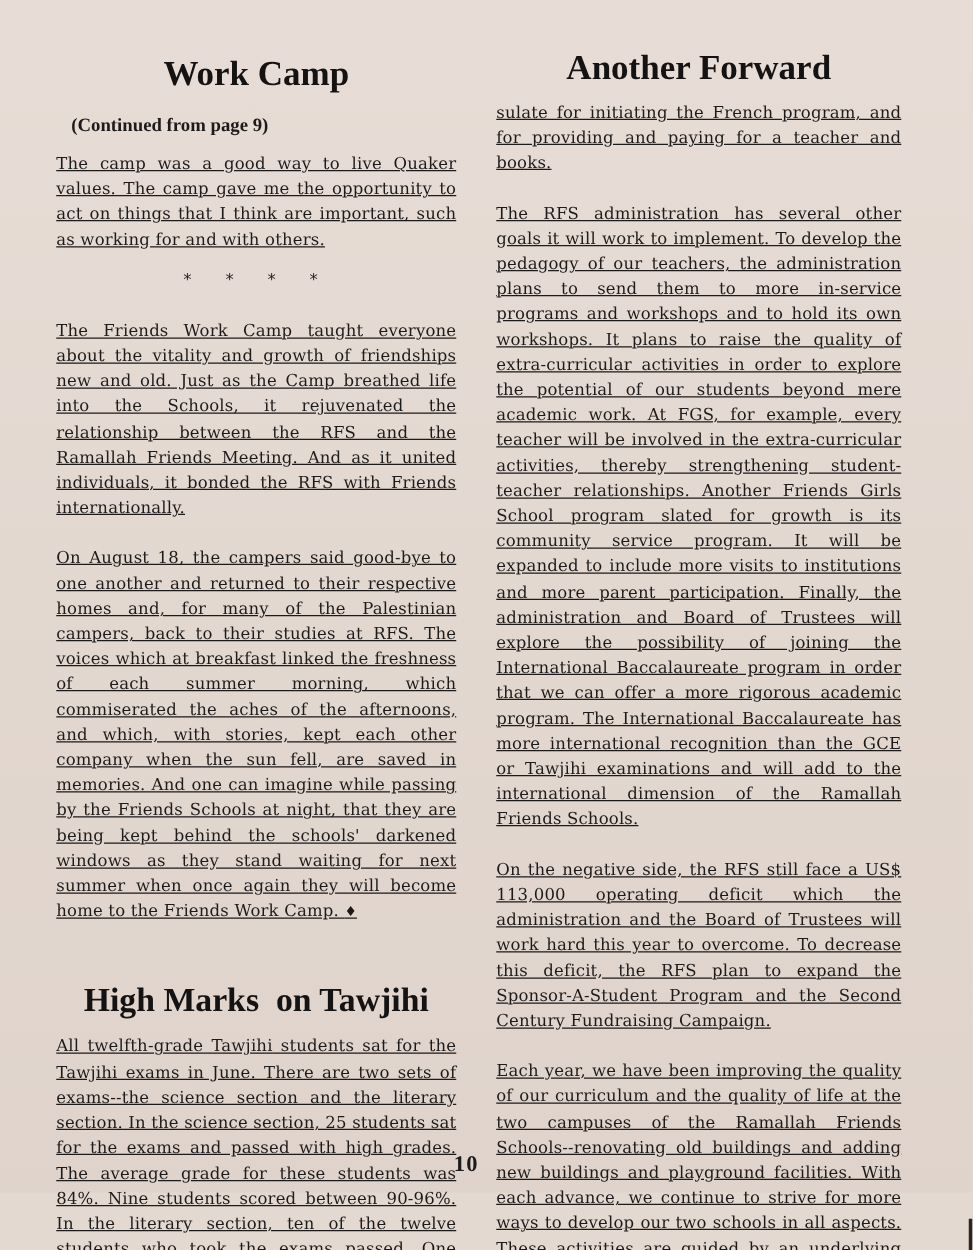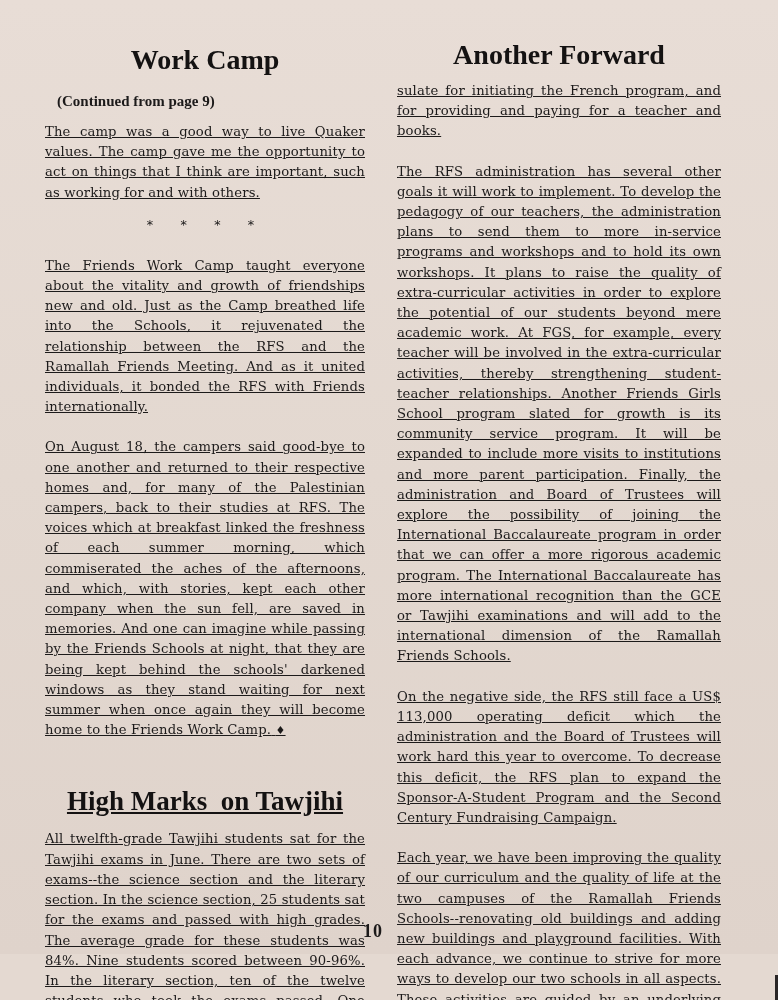--- a/index.html
+++ b/index.html
@@ -60,21 +60,21 @@
       <div class="cont">(Continued from page 9)</div>
       <p>The camp was a good way to live Quaker values. The camp gave me the opportunity to act on things that I think are important, such as working for and with others.</p>
       <div class="stars">* * * *</div>
       <p class="para">The Friends Work Camp taught everyone about the vitality and growth of friendships new and old. Just as the Camp breathed life into the Schools, it rejuvenated the relationship between the RFS and the Ramallah Friends Meeting. And as it united individuals, it bonded the RFS with Friends internationally.</p>
       <p><span>On August 18, the campers said good-bye to one another and returned to their respective homes and, for many of the Palestinian campers, back to their studies at RFS. The voices which at breakfast linked the freshness of each summer morning, which commiserated the aches of the afternoons, and which, with stories, kept each other company when the sun fell, are saved in memories. And one can imagine while passing by the Friends Schools at night, that they are being kept behind the schools' darkened windows as they stand waiting for next summer when once again they will become home to the Friends Work Camp.</span> <span class="diamond">♦</span></p>
     </section>
 
     <div class="spacer-high"></div>
 
     <section>
-      <h2 class="title-high" style="white-space: pre; text-decoration: underline;">High Marks  on Tawjihi</h2>
+      <h2 class="title-high" style="white-space: pre;">High Marks  on Tawjihi</h2>
       <p><span>All twelfth-grade Tawjihi students sat for the Tawjihi exams in June. There are two sets of exams--the science section and the literary section. In the science section, 25 students sat for the exams and passed with high grades. The average grade for these students was 84%. Nine students scored between 90-96%. In the literary section, ten of the twelve students who took the exams passed. One student, Rania Jabr, scored 97%, which was the seventh highest score in the West Bank. As a school, RFS was among the highest in the West Bank.</span> </p>
     </section>
   </div>
 
   <div class="col col-right">
     <section>
       <h1 class="title-look">Another Forward</h1>
       <p class="para">sulate for initiating the French program, and for providing and paying for a teacher and books.</p>
       <p class="para">The RFS administration has several other goals it will work to implement. To develop the pedagogy of our teachers, the administration plans to send them to more in-service programs and workshops and to hold its own workshops. It plans to raise the quality of extra-curricular activities in order to explore the potential of our students beyond mere academic work. At FGS, for example, every teacher will be involved in the extra-curricular activities, thereby strengthening student-teacher relationships. Another Friends Girls School program slated for growth is its community service program. It will be expanded to include more visits to institutions and more parent participation. Finally, the administration and Board of Trustees will explore the possibility of joining the International Baccalaureate program in order that we can offer a more rigorous academic program. The International Baccalaureate has more international recognition than the GCE or Tawjihi examinations and will add to the international dimension of the Ramallah Friends Schools.</p>
       <p class="para">On the negative side, the RFS still face a US$ 113,000 operating deficit which the administration and the Board of Trustees will work hard this year to overcome. To decrease this deficit, the RFS plan to expand the Sponsor-A-Student Program and the Second Century Fundraising Campaign.</p>

